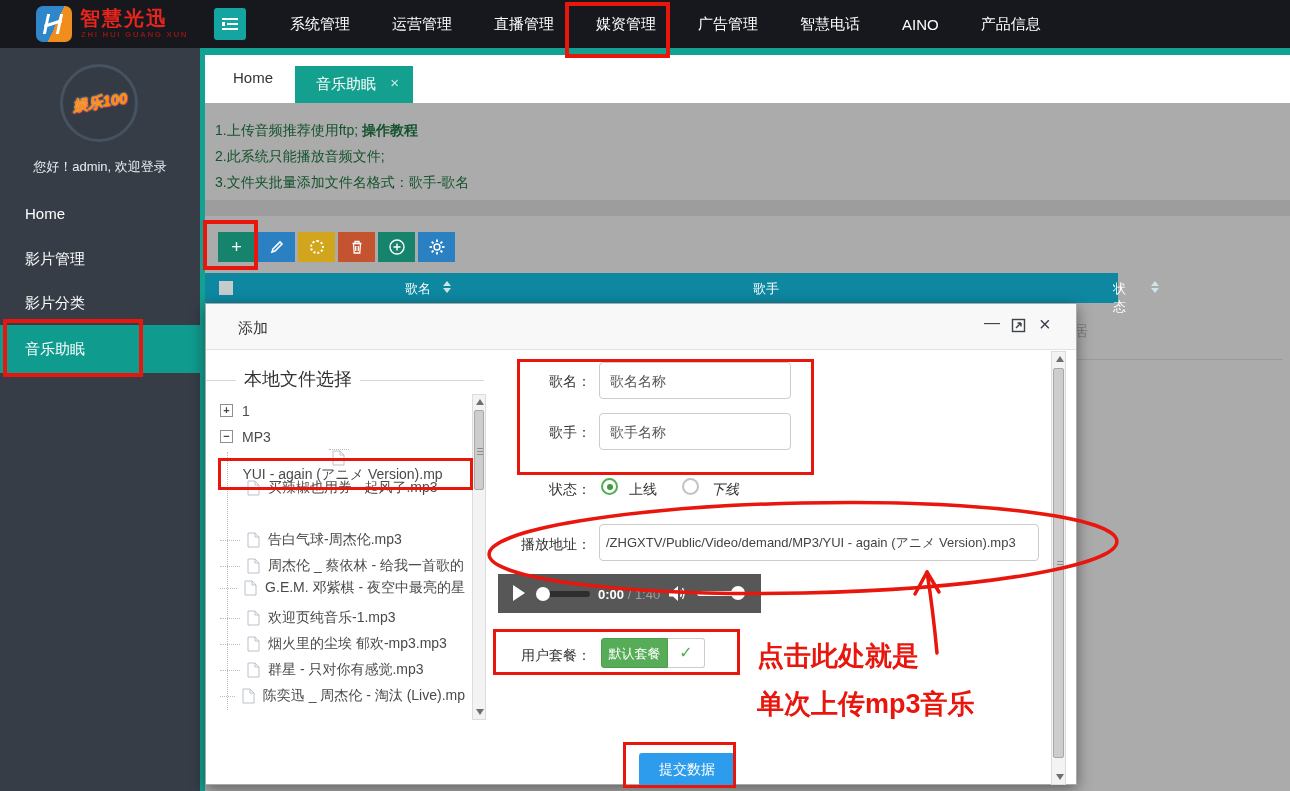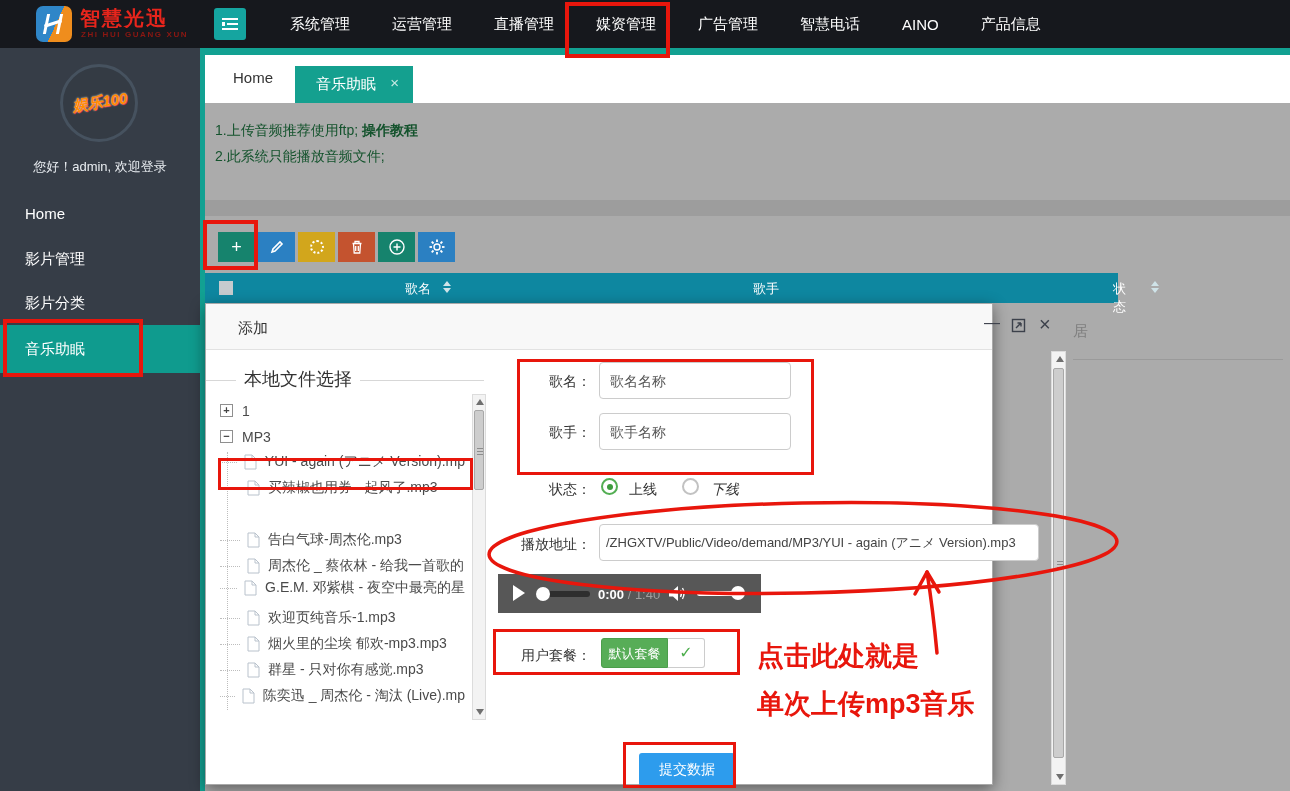--- a/index.html
+++ b/index.html
@@ -64,21 +64,21 @@
   .th-check { left:14px; top:8px; width:14px; height:14px; background:#c6cbce; cursor:pointer; }
   .th-label { color:#fff; font-size:13px; top:7px; cursor:pointer; }
   .caret { width:0; height:0; border-left:4px solid transparent; border-right:4px solid transparent; }
   .caret.up { border-bottom:5px solid #cfe3e8; margin-bottom:2px; }
   .caret.dn { border-top:5px solid #cfe3e8; }
   .caret-box { top:8px; cursor:pointer; }
   .partial-txt { left:1073px; top:322px; color:#7f7f7f; font-size:15px; }
   .row-divider { left:1073px; top:359px; width:210px; height:1px; background:#9a9a9a; }
 
   
-  #modal { left:205px; top:303px; width:788px; height:482px; background:#fff; border:1px solid #a9a9a9;
+  #modal { left:205px; top:303px; width:872px; height:482px; background:#fff; border:1px solid #a9a9a9;
     box-shadow:0 4px 14px rgba(0,0,0,.45); z-index:10; }
   #modal-header { position:absolute; left:0; top:0; width:100%; height:46px; background:#f8f8f8; border-bottom:1px solid #e2e2e2; }
   .modal-title { position:absolute; left:32px; top:15px; font-size:15px; color:#333; }
   .mh-btn { position:absolute; top:14px; color:#3c414b; cursor:pointer; font-size:16px; line-height:18px; }
   .legend-wrap { left:0; top:65px; width:278px; height:22px; }
   .legend-line { position:absolute; left:0; top:11px; width:278px; height:1px; background:#d7d7d7; }
   .legend-text { position:absolute; left:30px; top:-2px; background:#fff; padding:0 8px; font-size:18px; color:#333; }
 
   .expander { position:absolute; width:13px; height:13px; border:1px solid #8f8f8f; background:#fff; color:#444;
     font-size:11px; line-height:11px; text-align:center; font-weight:bold; cursor:pointer; }
@@ -181,20 +181,21 @@
     <div class="abs tab-active">
       <span class="lbl">音乐助眠</span>
       <span class="x">×</span>
     </div>
   </div>
 
   <div class="abs notice" style="top:122px;">
     <span>1.上传音频推荐使用ftp; </span><b>操作教程</b>
   </div>
   <div class="abs notice" style="top:148px;">2.此系统只能播放音频文件;</div>
+  <div class="abs notice" style="top:174px;">3.文件夹批量添加文件名格式：歌手-歌名</div>
 
   <div id="graystrip" class="abs"></div>
 
   <div id="toolbar" class="abs">
     <div class="tbtn green">
         <span class="plus-glyph">+</span>
       </div>
     <div class="tbtn blue">
       <svg width="16" height="16" viewBox="0 0 16 16">
           <path d="M3 13 L4 10 L11 3 L13 5 L6 12 Z M3 13 L5.5 12.3" fill="none" stroke="#fff" stroke-width="1.6"></path>
@@ -264,21 +265,21 @@
     <div class="abs legend-wrap">
       <div class="legend-line"></div>
       <span class="legend-text">本地文件选择</span>
     </div>
     <div class="expander" style="left:14px; top:100px;">+</div>
     <span class="tree-lbl" style="left:36px; top:99px;">1</span>
     <div class="expander" style="left:14px; top:126px;">−</div>
     <span class="tree-lbl" style="left:36px; top:125px;">MP3</span>
     <div class="abs tree-vline"></div>
 
-    <div class="tree-row" style="top:145px; width:245px;">
+    <div class="tree-row" style="top:145px; width:245px;flex-direction:column;">
       <span class="tree-dots"></span>
         <svg class="file-ico" width="13" height="16" viewBox="0 0 13 16">
           <path d="M1 1 H8 L12 5 V15 H1 Z" fill="#fff" stroke="#b9c2cc"></path>
           <path d="M8 1 V5 H12" fill="none" stroke="#b9c2cc"></path>
         </svg>
         <span class="tree-name">YUI - again (アニメ Version).mp</span>
     </div>
     <div class="tree-row" style="top:171px; width:245px;">
       <span class="tree-dots"></span>
         <svg class="file-ico" width="13" height="16" viewBox="0 0 13 16">

